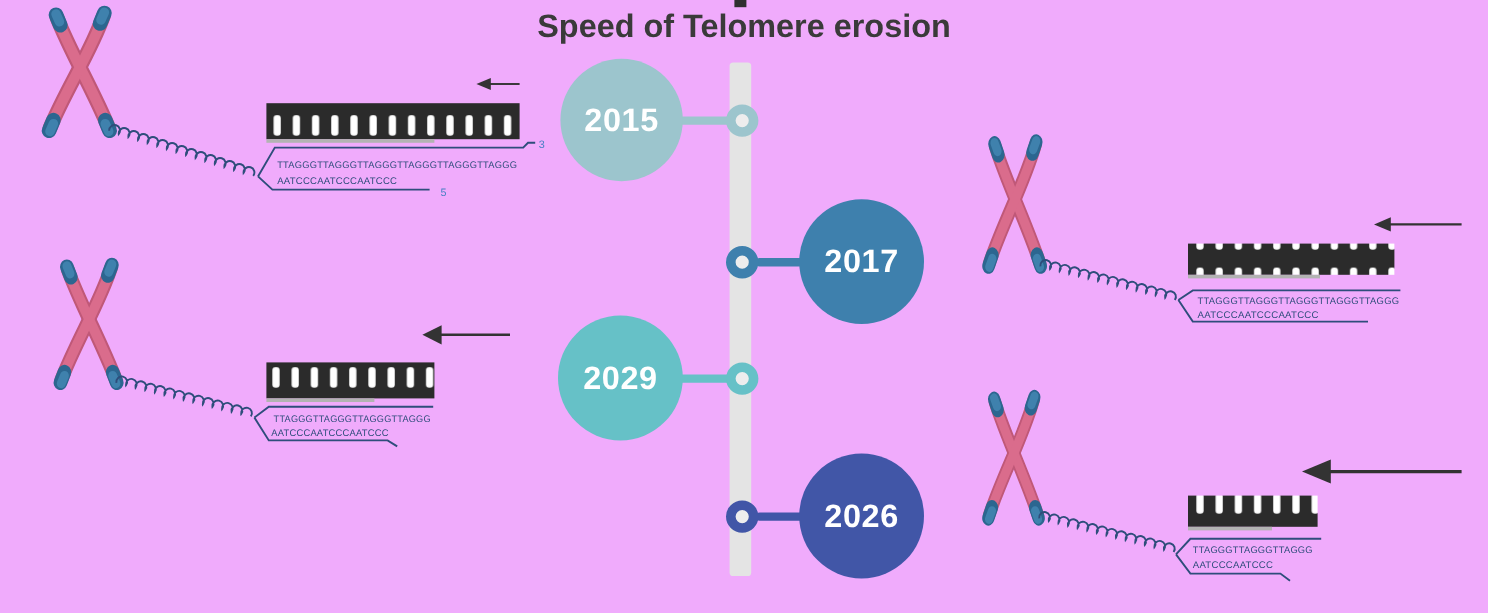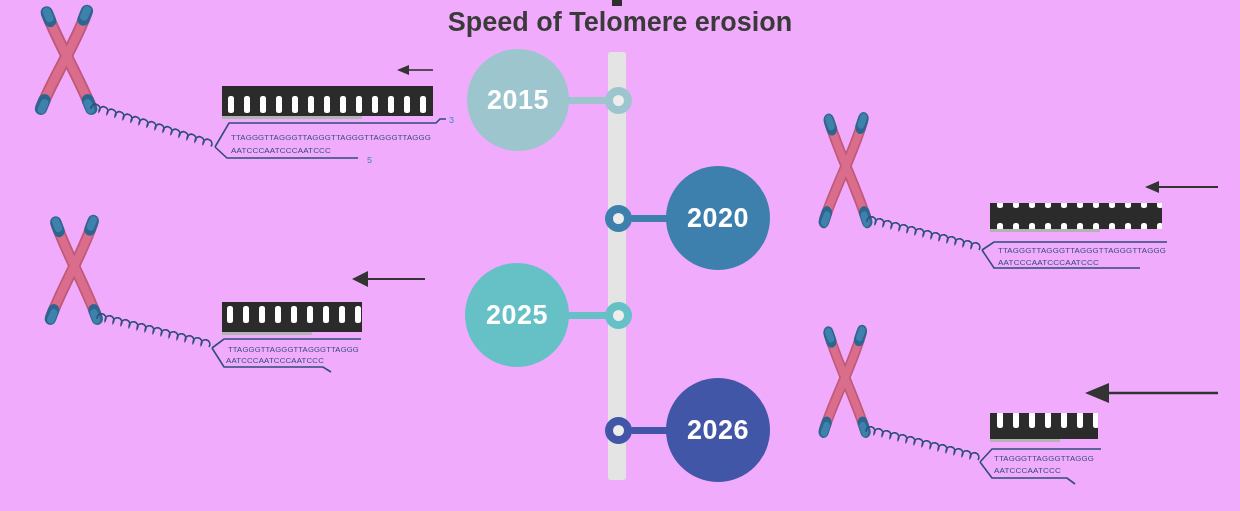--- a/index.html
+++ b/index.html
@@ -62,24 +62,24 @@
 
   <div class="tl-node" style="left: 605px; top: 86.5px; border-color: rgb(156, 197, 205);"></div>
   <div class="tl-node" style="left: 605px; top: 204.5px; border-color: rgb(62, 128, 173);"></div>
   <div class="tl-node" style="left: 605px; top: 301.5px; border-color: rgb(102, 193, 199);"></div>
   <div class="tl-node" style="left: 605px; top: 416.5px; border-color: rgb(65, 86, 167);"></div>
 
   <div class="year-circle" style="left: 467px; top: 49px; width: 102px; height: 102px; background: rgb(156, 197, 205);">
     <span>2015</span>
   </div>
   <div class="year-circle" style="left: 666px; top: 166px; width: 104px; height: 104px; background: rgb(62, 128, 173);">
-    <span>2020</span>
+    <span>2017</span>
   </div>
   <div class="year-circle" style="left: 465px; top: 263px; width: 104px; height: 104px; background: rgb(102, 193, 199);">
-    <span>2025</span>
+    <span>2029</span>
   </div>
   <div class="year-circle" style="left: 666px; top: 378px; width: 104px; height: 104px; background: rgb(65, 86, 167); text-align: center;">
     <span>2026</span>
   </div>
 
   <svg class="illu" style="left:25px;top:0" width="430" height="175" viewBox="0 0 430 175">
     <use href="#chromo" transform="translate(8,3) scale(0.72)"></use>
     <g transform="translate(66,109)">
       <path class="coil" d="M0,0 a4.5,4.5 0 1 1 8,2.5 a4.5,4.5 0 1 1 8,2.5 a4.5,4.5 0 1 1 8,2.5 a4.5,4.5 0 1 1 8,2.5 a4.5,4.5 0 1 1 8,2.5 a4.5,4.5 0 1 1 8,2.5 a4.5,4.5 0 1 1 8,2.5 a4.5,4.5 0 1 1 8,2.5 a4.5,4.5 0 1 1 8,2.5 a4.5,4.5 0 1 1 8,2.5 a4.5,4.5 0 1 1 8,2.5 a4.5,4.5 0 1 1 8,2.5 a4.5,4.5 0 1 1 8,2.5 a4.5,4.5 0 1 1 8,2.5 a4.5,4.5 0 1 1 8,2.5"></path>
     </g>

